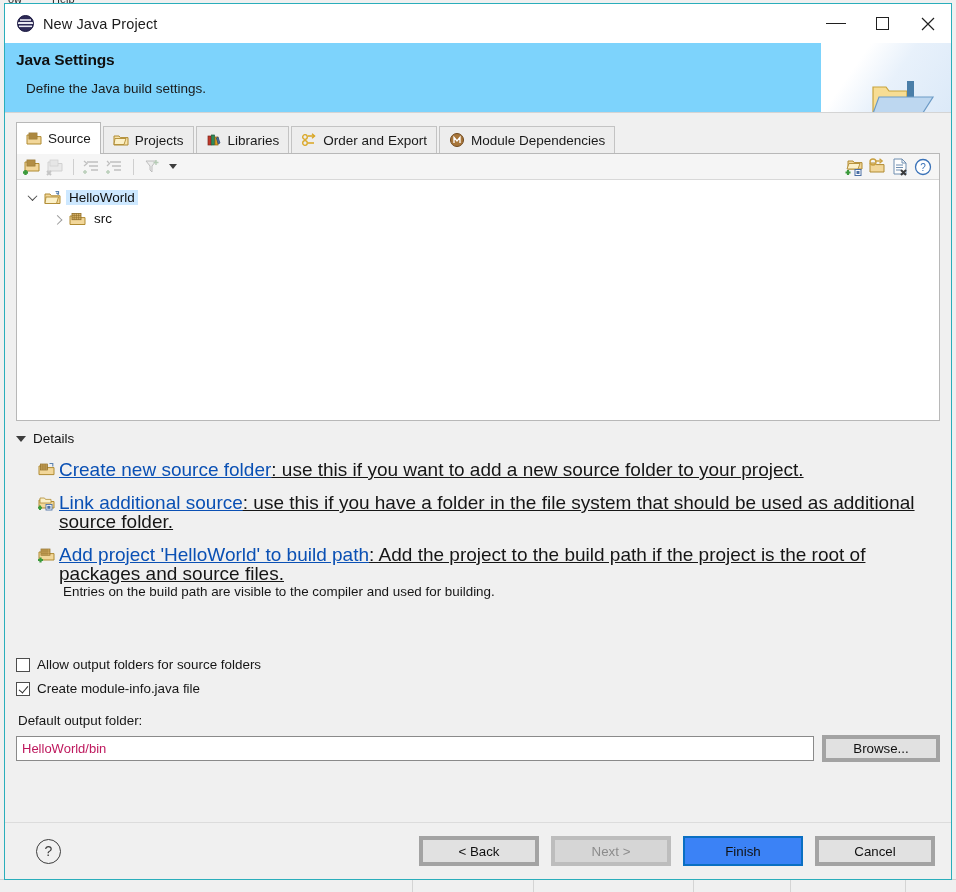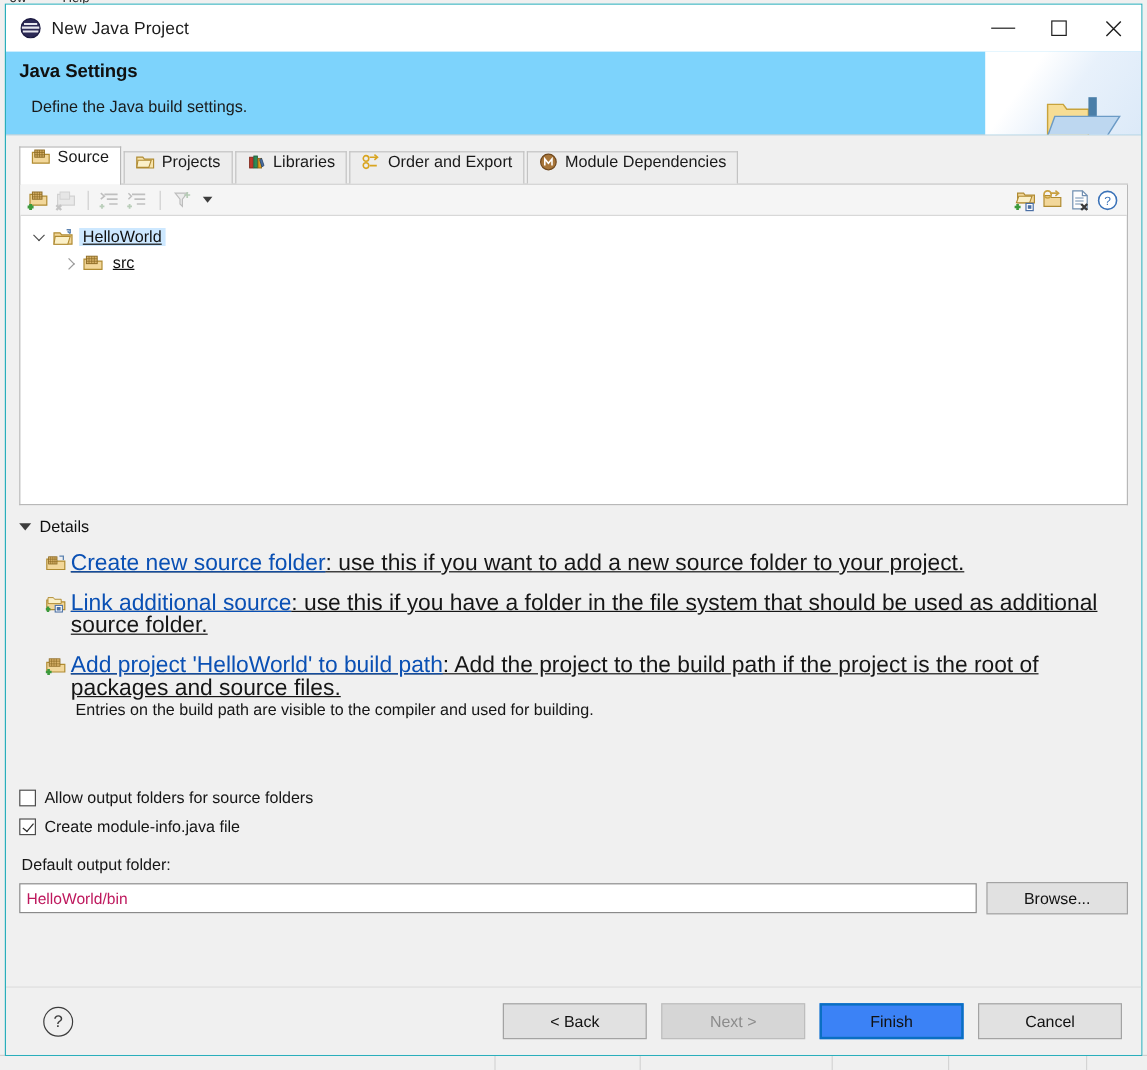--- a/index.html
+++ b/index.html
@@ -91,21 +91,21 @@
   }
 
   
   .tabrow {
     display: flex; align-items: flex-end;
     height: 31px; margin-top: 9px;
     border-bottom: 1px solid #b8b8b8;
     position: relative;
   }
   .tab {
-    display: flex; align-items: flex-start; gap: 6px;
+    display: flex; align-items: center; gap: 6px;
     height: 27px; padding: 0 9px;
     font-size: 13.5px; color: #1a1a1a;
     background: #ededed;
     border: 1px solid #c3c3c3;
     border-bottom: none;
     box-sizing: border-box;
     margin-right: 2px;
     position: relative;
   }
   .tab.active {
@@ -137,21 +137,21 @@
   .tb-btn { width: 20px; height: 20px; position: relative; display:block; }
   .tb-sep { width: 1px; height: 16px; background: #cfcfcf; margin: 0 5px; }
   .tb-caret {
     width:0;height:0;border-left:4px solid transparent;border-right:4px solid transparent;
     border-top:5px solid #3d3d3d; margin-left:4px;
   }
 
   .tree { padding: 7px 0 0 8px; }
   .tree-row {
     display: flex; align-items: center; height: 21px; gap: 5px;
-    font-size: 13.5px; color: #101010; text-decoration: underline;
+    font-size: 13.5px; color: #101010;
   }
   .tree-row .lbl { padding: 0 3px; }
   .tree-row.selected .lbl { background:#cde8ff; }
   .twisty {
     width: 14px; height: 14px; display: flex; align-items: center; justify-content: center;
     flex: 0 0 14px;
   }
   .chev {
     width: 6px; height: 6px; border-right: 1.6px solid #4a4a4a; border-bottom: 1.6px solid #4a4a4a;
   }
@@ -194,21 +194,21 @@
   }
   .field-label { font-size: 13.4px; color: #161616; }
   .fieldrow { display: flex; align-items: center; gap: 8px; }
   .textfield {
     flex: 1 1 auto; height: 25px; background: #ffffff;
     border: 1px solid #8a8a8a; box-sizing: border-box;
     font-size: 13px; color: #be185d; padding: 0 5px;
     display: flex; align-items: center;
   }
   .btn {
-    background: #e1e1e1; border: 1px solid #a3a3a3;
+    background: #e1e1e1; border: 4px solid #a3a3a3;
     font-size: 13.3px; color: #111;
     height: 27px; display: flex; align-items: center; justify-content: center;
     box-sizing: border-box;
   }
   .btn.browse { width: 118px; }
   .btn.disabled { color: #8c8c8c; background:#d6d6d6; border-color:#bdbdbd; }
   .btn.default { border: 2px solid #0a6fc2; background:#3b82f6; }
 
   
   .footer {

